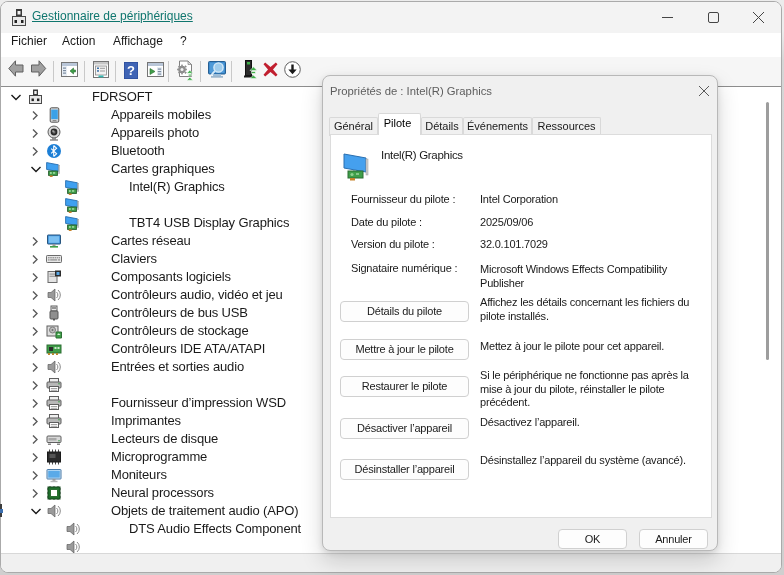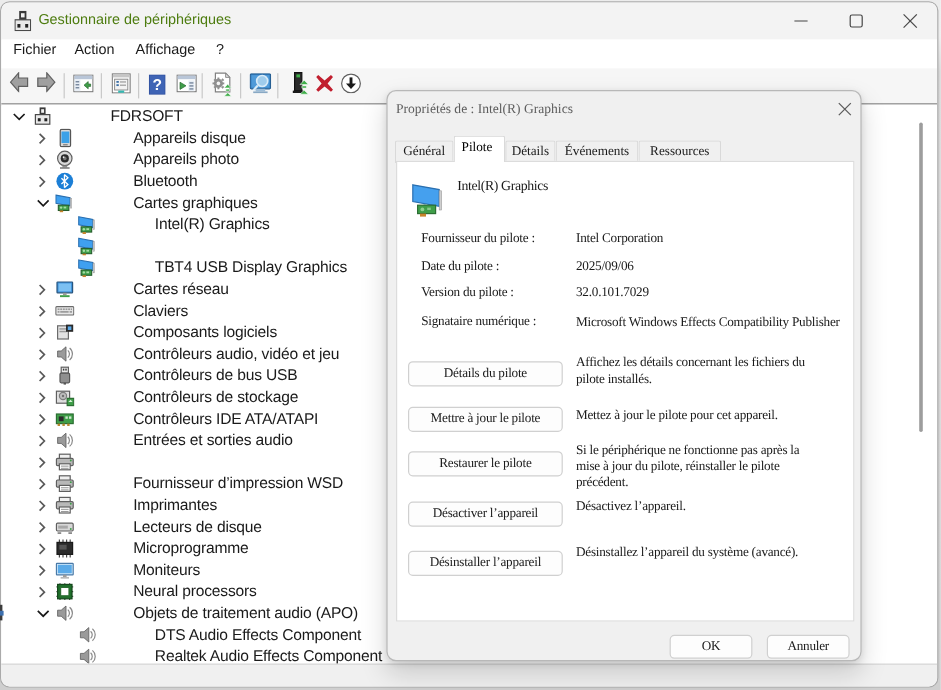--- a/index.html
+++ b/index.html
@@ -3,37 +3,37 @@
 <meta charset="utf-8">
 <style>
   * { margin:0; padding:0; box-sizing:border-box; }
   html,body { width:784px; height:575px; overflow:hidden; }
   body { background:linear-gradient(#ececec 0px, #ececec 30px, #d6d6d6 60px, #cfcfcf 100%); font-family:"Liberation Sans", sans-serif; position:relative; }
   .abs { position:absolute; }
   
   #win { left:0; top:1px; width:782px; height:572px; background:#fff; border:1px solid #aaa;
          border-radius:8px; overflow:hidden; }
   #titlebar { left:0; top:0; width:100%; height:31px; background:#f3f3f3; }
-  #title { left:31px; top:7px; font-size:12px; color:#4d7c0f; }
+  #title { left:31px; top:7px; font-size:12px; color:#0f766e;text-decoration:underline; }
   
   #menubar { left:0; top:31px; width:100%; height:24px; background:#fff; }
   .menuitem { top:1px; font-size:12px; color:#1a1a1a; }
   
   #toolbar { left:0; top:55px; width:100%; height:30px; background:#f6f6f6; border-bottom:1px solid #8d8d8d; }
   .tsep { top:4px; width:1px; height:21px; background:#c9c9c9; }
   
   #treearea { left:0; top:86px; width:780px; height:465px; background:#fff; }
   .trow { height:18px; font-size:13px; letter-spacing:-0.15px; color:#1a1a1a; white-space:nowrap; }
   .tlabel { position:absolute; top:0.5px;margin-left:44px; }
   #bottombar { left:0; top:551px; width:780px; height:21px; background:#f0f0f0; border-top:1px solid #d8d8d8; }
   #sbthumb { left:765px; top:100px; width:3px; height:258px; background:#9d9d9d; border-radius:2px; }
   
   #dlg { left:322px; top:75px; width:396px; height:476px; background:#f0f0f0;
          border:1px solid #b8b8b8; border-radius:8px;
-         box-shadow:0 10px 22px rgba(0,0,0,.16), 0 2px 6px rgba(0,0,0,.10);font-family:Liberation Serif, serif; }
+         box-shadow:0 10px 22px rgba(0,0,0,.16), 0 2px 6px rgba(0,0,0,.10); }
   #dlgtitle { left:7px; top:9px; font-size:11.3px; color:#5d5d5d; }
   #dlgx { left:370px; top:4px; width:22px; height:22px; }
   
   .tab { top:41px; height:19px; background:#f0f0f0; border:1px solid #d9d9d9; border-bottom:none;
          font-size:11px; color:#1a1a1a; text-align:center; line-height:16px; border-radius:2px 2px 0 0; }
   #tabactive { top:37px; height:22px; background:#fff; border:1px solid #d9d9d9; border-bottom:none;
          font-size:11px; text-align:center; line-height:18px; border-radius:2px 2px 0 0; z-index:3; }
   #page { left:7px; top:58px; width:382px; height:384px; background:#fff; border:1px solid #dcdcdc; z-index:2; }
   .lbl { position:absolute; font-size:11px; color:#1a1a1a; white-space:nowrap; letter-spacing:-0.2px; }
   .btn { position:absolute; left:9px; width:129px; height:21px; background:#fdfdfd; border:1px solid #d0d0d0;
@@ -298,21 +298,21 @@
         </svg>
         <span class="tlabel" style="left:47px">FDRSOFT</span>
       </div>
 <div class="abs trow" style="left:0;top:18px;width:780px">
         <svg class="abs" style="left:29px;top:4px" width="10" height="11" viewBox="0 0 10 11">
           <path d="M3 1.5 L7 5.5 L3 9.5" fill="none" stroke="#5a5a5a" stroke-width="1.4"></path>
         </svg>
         <svg class="abs" style="left:45px;top:1px" width="16" height="16">
           <use href="#i-phone"></use>
         </svg>
-        <span class="tlabel" style="left:66px">Appareils disque</span>
+        <span class="tlabel" style="left:66px">Appareils mobiles</span>
       </div>
 <div class="abs trow" style="left:0;top:36px;width:780px">
         <svg class="abs" style="left:29px;top:4px" width="10" height="11" viewBox="0 0 10 11">
           <path d="M3 1.5 L7 5.5 L3 9.5" fill="none" stroke="#5a5a5a" stroke-width="1.4"></path>
         </svg>
         <svg class="abs" style="left:45px;top:1px" width="16" height="16">
           <use href="#i-cam"></use>
         </svg>
         <span class="tlabel" style="left:66px">Appareils photo</span>
       </div>
@@ -497,21 +497,20 @@
 <div class="abs trow" style="left:0;top:432px;width:780px">
         <svg class="abs" style="left:64px;top:1px" width="16" height="16">
           <use href="#i-audio"></use>
         </svg>
         <span class="tlabel" style="left:84px">DTS Audio Effects Component</span>
       </div>
 <div class="abs trow" style="left:0;top:450px;width:780px">
         <svg class="abs" style="left:64px;top:1px" width="16" height="16">
           <use href="#i-audio"></use>
         </svg>
-        <span class="tlabel" style="left:84px">Realtek Audio Effects Component</span>
       </div>
 </div>
   <div class="abs" id="sbthumb"></div>
   <div class="abs" id="bottombar"></div>
 </div>
 
 <div class="abs" id="dlg">
   <div class="abs" id="dlgtitle">Propriétés de : Intel(R) Graphics</div>
   <svg class="abs" id="dlgx" viewBox="0 0 22 22">
     <line x1="6" y1="6" x2="16" y2="16" stroke="#5a5a5a" stroke-width="1"></line>

